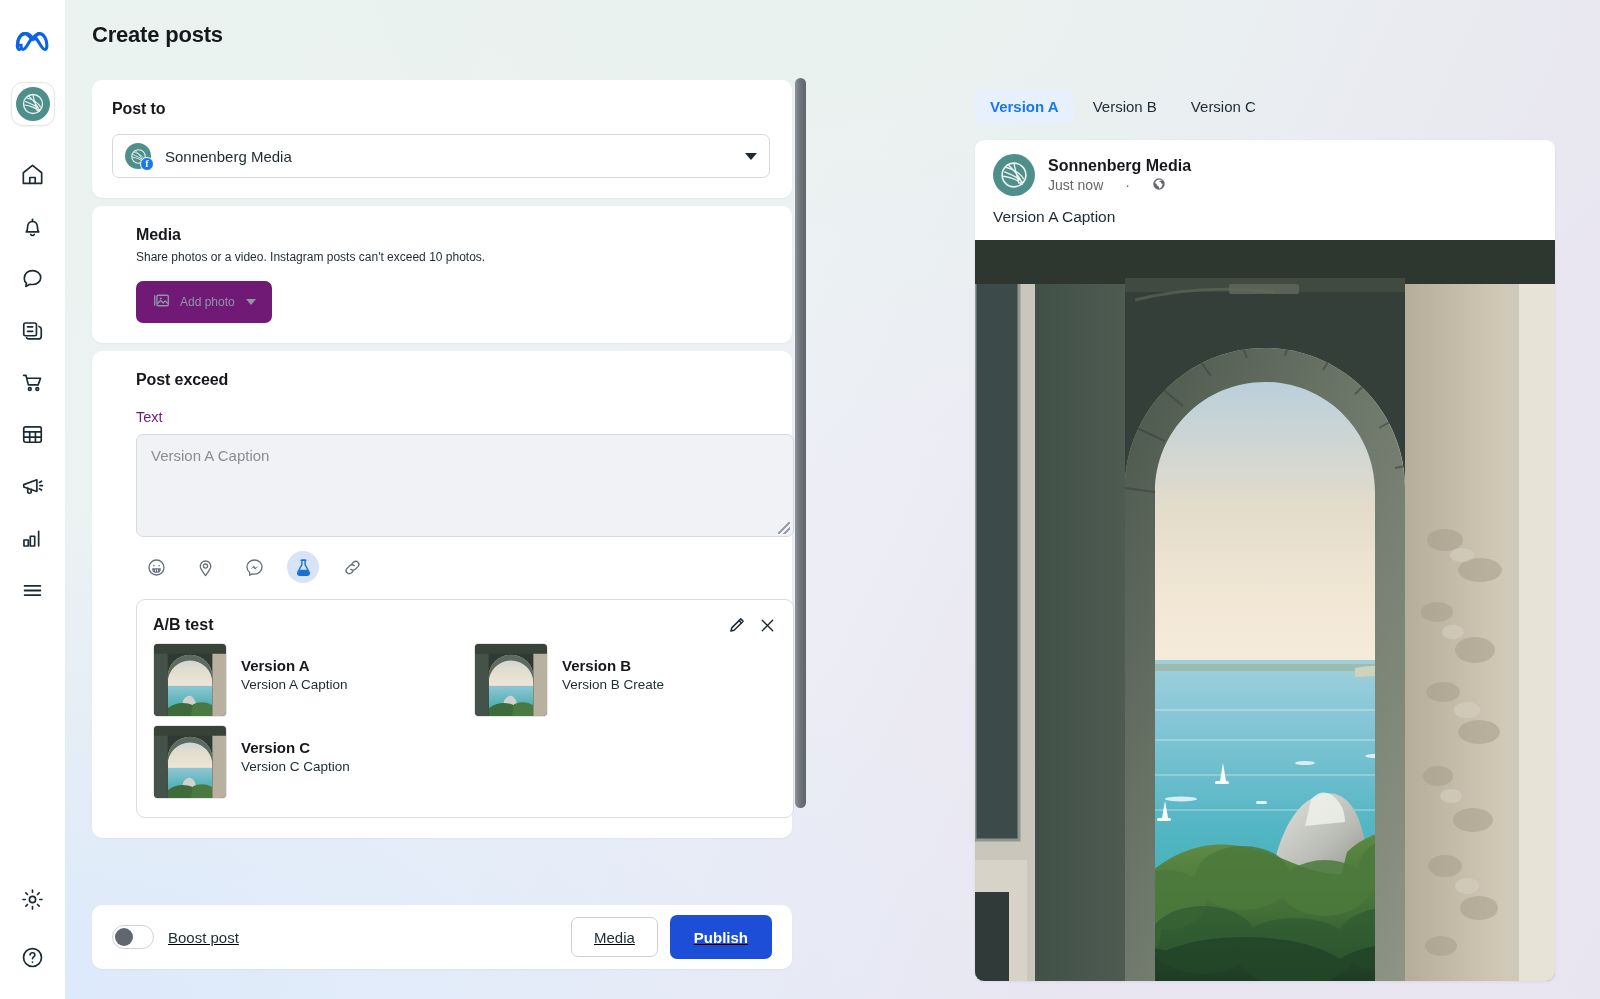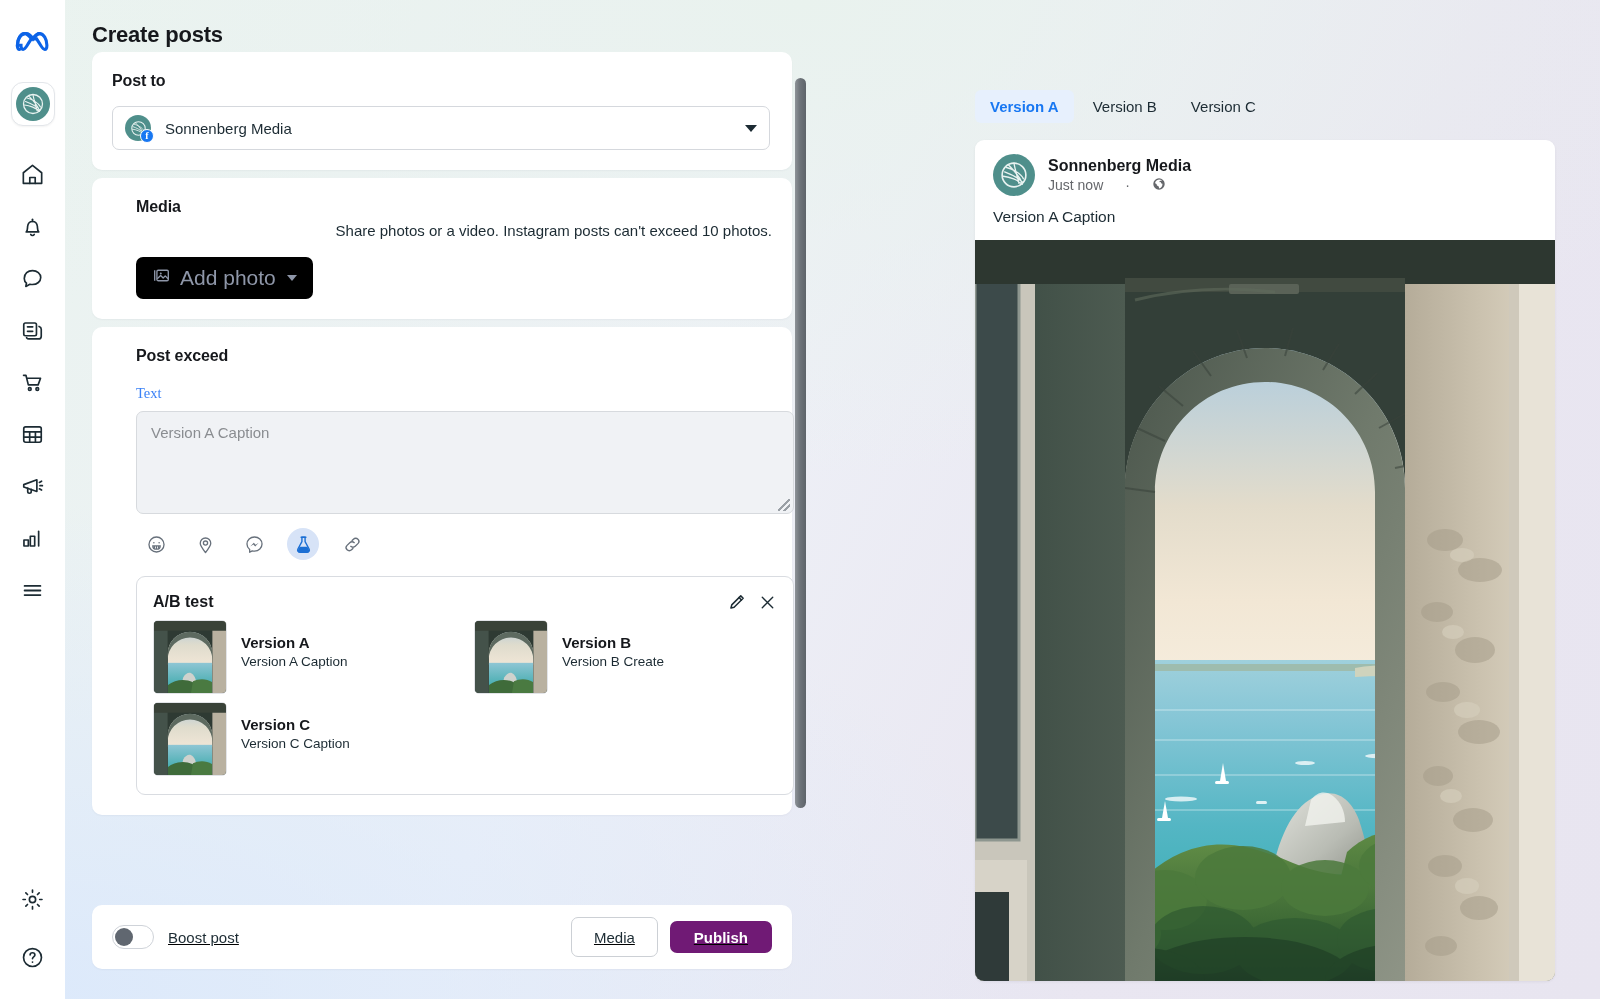--- a/index.html
+++ b/index.html
@@ -48,35 +48,35 @@
   .rail svg { display: block; }
 
   
   .page-title {
     position: absolute; left: 92px; top: 22px;
     font-size: 22px; font-weight: 700; color: #16181c; letter-spacing: -0.2px;
   }
 
   
   .composer {
-    position: absolute; left: 92px; top: 52px;
+    position: absolute; left: 92px; top: 80px;
     width: 700px; height: 835px;
   }
   .card {
     background: #ffffff; border-radius: 10px;
     width: 700px;
     box-shadow: 0 1px 2px rgba(16,24,40,.04);
   }
   .card + .card { margin-top: 8px; padding-left: 24px; }
   .card-inner { padding: 20px 20px 20px 20px; }
   .card-h {
     font-size: 16px; font-weight: 700; color: #16181c; letter-spacing: -0.1px;
   }
   .card-sub {
-    font-size: 15px; color: #1c2b33; margin-top: 5px; line-height: 1.35; text-align: right;
+    font-size: 12px; color: #1c2b33; margin-top: 5px; line-height: 1.35;
   }
 
   
   .select-row {
     margin-top: 16px; height: 44px; width: 658px;
     border: 1px solid #d5d8dd; border-radius: 7px; background: #fff;
     display: flex; align-items: center; padding: 0 12px;
     cursor: pointer;
   }
   .sel-avatar {
@@ -94,32 +94,32 @@
   }
   .sel-text { margin-left: 14px; font-size: 15px; color: #1c2b33; }
   .caret { margin-left: auto; width: 0; height: 0;
     border-left: 6px solid transparent; border-right: 6px solid transparent;
     border-top: 7px solid #1c2b33; }
 
   
   .add-photo-btn {
     margin-top: 16px; height: 42px; display: inline-flex; align-items: center;
     gap: 9px; padding: 0 16px; border-radius: 7px;
-    background: #000000; color: #8e96a8;
-    font-size: 21px; cursor: pointer; border: none;
+    background: #701a75; color: #8e96a8;
+    font-size: 12px; cursor: pointer; border: none;
     font-family: "Liberation Sans", sans-serif;
   }
   .add-photo-btn .mini-caret {
     width: 0; height: 0; margin-left: 2px;
     border-left: 5px solid transparent; border-right: 5px solid transparent;
     border-top: 6px solid #8e96a8;
   }
 
   
-  .field-label { margin-top: 20px; font-size: 14.5px; color: #3b82f6; font-family: Liberation Serif, serif; }
+  .field-label { margin-top: 20px; font-size: 14.5px; color: #701a75; }
   .textarea-box {
     margin-top: 9px; width: 658px; height: 103px;
     background: #f0f2f5; border: 1px solid #d7dade; border-radius: 7px;
     padding: 12px 14px; font-size: 15px; color: #8a8d91;
     position: relative; cursor: text;
   }
   .resize-grip {
     position: absolute; right: 3px; bottom: 2px; width: 12px; height: 12px;
     background:
       linear-gradient(135deg, transparent 45%, #9aa0a6 45%, #9aa0a6 55%, transparent 55%),
@@ -174,22 +174,22 @@
     display: flex; align-items: center; padding: 2px; cursor: pointer; flex: none;
   }
   .toggle .knob { width: 18px; height: 18px; border-radius: 50%; background: #606770; }
   .boost-label { margin-left: 14px; font-size: 15px; color: #1c2b33; }
   .btn-cancel {
     margin-left: auto; height: 40px; padding: 0 22px; border-radius: 7px;
     background: #fff; border: 1px solid #ccd0d5; color: #1c2b33;
     font-size: 15px; cursor: pointer; font-family: "Liberation Sans", sans-serif;
   }
   .btn-publish {
-    margin-left: 12px; height: 32px; padding: 0 24px; border-radius: 7px;
-    background: #701a75; border: none; color: #fff; font-size: 15px; font-weight: 600;
+    margin-left: 12px; height: 44px; padding: 0 24px; border-radius: 7px;
+    background: #1d4ed8; border: none; color: #fff; font-size: 15px; font-weight: 600;
     cursor: pointer; font-family: "Liberation Sans", sans-serif;
   }
 
   
   .scrollbar-track {
     position: absolute; left: 795px; top: 78px; width: 12px; height: 730px;
     cursor: pointer;
   }
   .scrollbar-thumb {
     width: 11px; height: 730px; border-radius: 6px;

